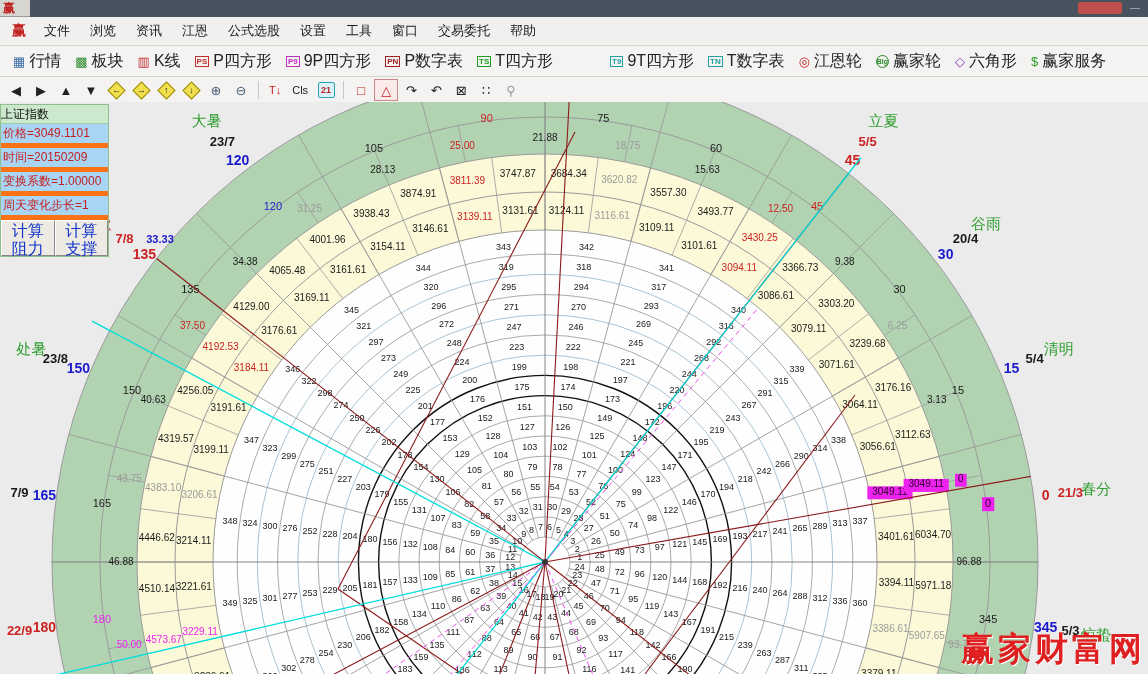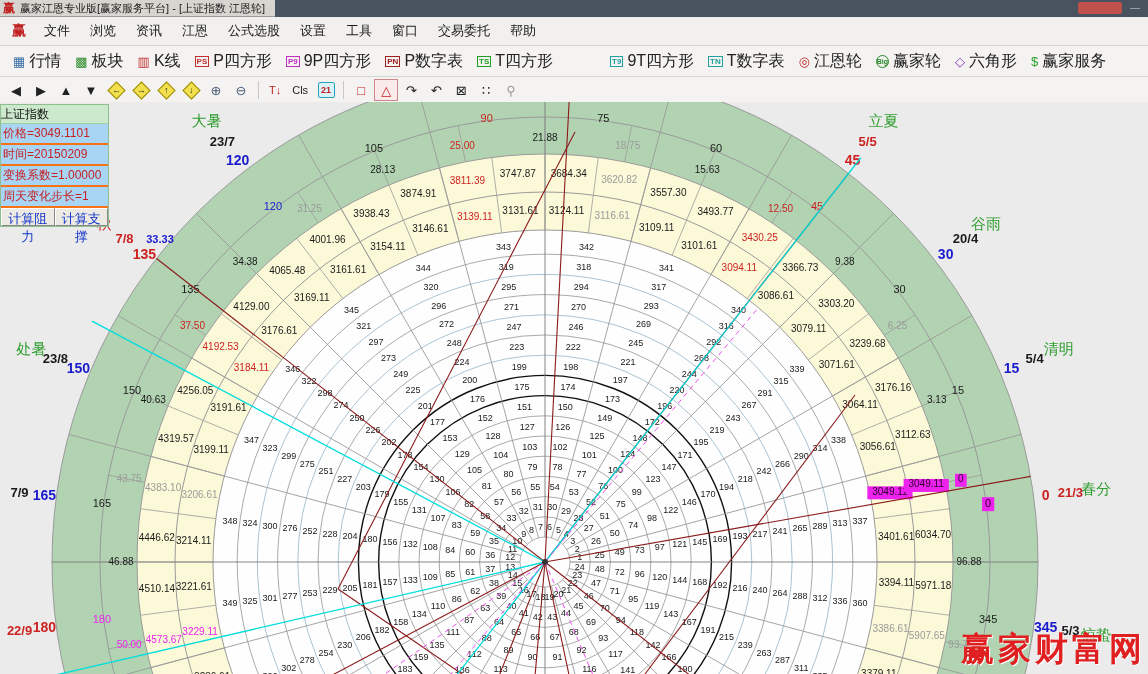--- a/index.html
+++ b/index.html
@@ -33,35 +33,34 @@
   .dia>span{transform:rotate(-45deg);font-size:9px;line-height:9px;color:#333;font-weight:bold;}
   .cal{width:15px;height:14px;border:1px solid #2aa0b8;background:#d8f4fa;font-size:9px;font-weight:bold;
     color:#c02020;display:inline-flex;align-items:center;justify-content:center;border-radius:2px;}
   .chartwrap{position:absolute;left:0;top:102px;width:1148px;height:572px;background:#ebebeb;}
   svg text{font-family:"Liberation Sans","DejaVu Sans",sans-serif;}
   .panel{position:absolute;left:0;top:104px;width:107px;z-index:5;font-size:12px;
     border:1px solid #8fbf8f;background:#f0f0ee;}
   .panelhead{background:#cde9cd;color:#111;text-align:left;height:18px;line-height:18px;
     border-bottom:1px solid #9fcf9f;}
   .panelrow{background:#a9d5f5;color:#c42222;height:19px;line-height:19px;padding-left:2px;
-    border-bottom:2px solid #f97316;white-space:nowrap;overflow:hidden;}
+    border-bottom:5px solid #f97316;white-space:nowrap;overflow:hidden;}
   .panelbtns{display:flex;}
-  .panelbtn{flex:1;height:18px;line-height:18px;text-align:center;color:#1133cc;background:#eceae2;
-    border:1px solid;border-color:#fff #888 #888 #fff;font-size:13px;cursor:default;}
+  .panelbtn{flex:1;height:36px;line-height:18px;text-align:center;color:#1133cc;background:#eceae2;
+    border:1px solid;border-color:#fff #888 #888 #fff;font-size:16px;cursor:default;}
   .watermark{position:absolute;right:2px;bottom:2px;z-index:6;font-family:"DejaVu Serif","Liberation Serif",serif;
     font-weight:bold;font-size:33px;letter-spacing:4px;white-space:nowrap;
     text-shadow:1px 1px 0 #fff;margin-top:43px;}
 </style>
 </head>
 <body>
 
 <div class="titlebar">
   <div class="titleleft">
     <span class="tlogo">赢</span>
-    <span class="ttext">赢家江恩专业版[赢家服务平台] - [上证指数 江恩轮]</span>
   </div>
   <div class="tright">
     <span class="closebtn" style="background: rgb(192, 80, 77);"></span>
     <span class="mindash">—</span>
   </div>
 </div>
 
 <div class="menubar">
   <span class="menulogo">赢</span>
 

